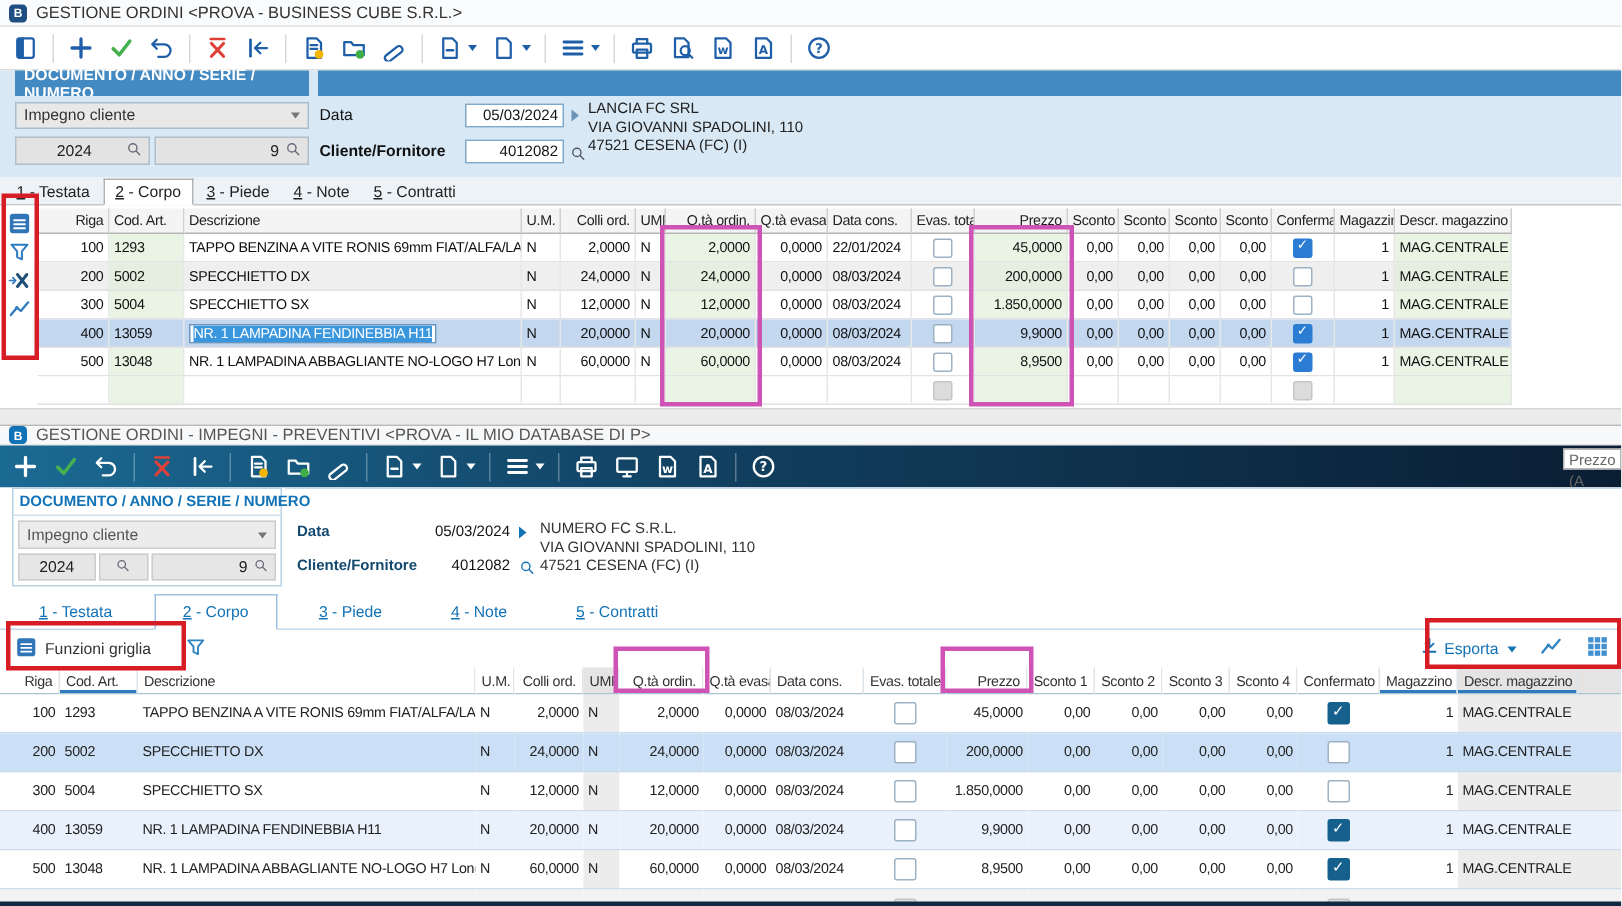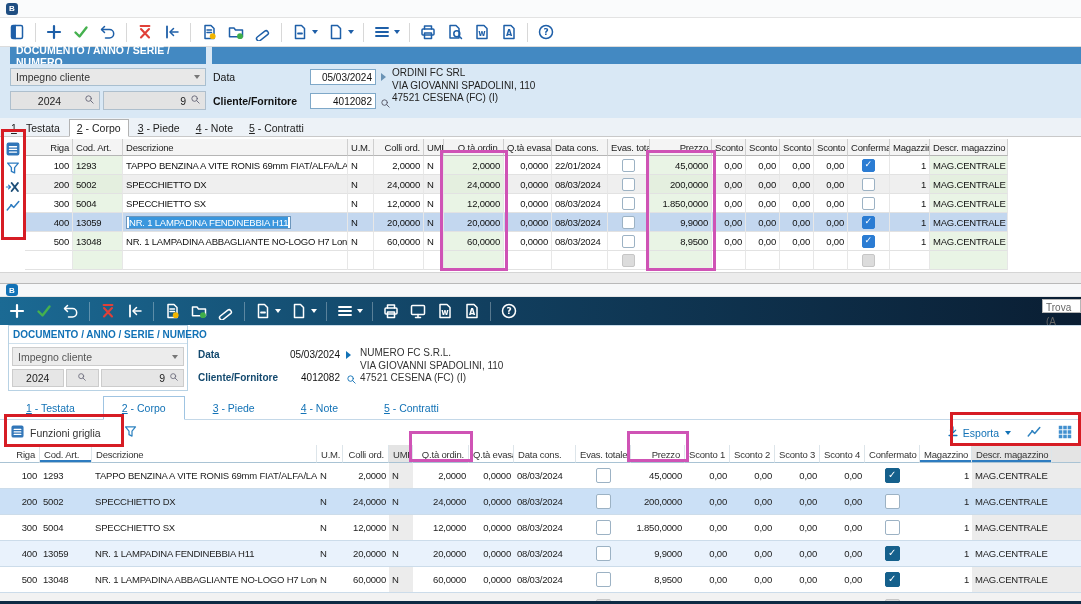--- a/index.html
+++ b/index.html
@@ -97,20 +97,21 @@
   .ann-red{border:3px solid #d61c24;background:transparent;pointer-events:none;z-index:50;}
   .ann-pink{border:3px solid #cf53b5;background:transparent;pointer-events:none;z-index:50;}
 </style>
 </head>
 <body>
 
 <div class="stage">
 
   <div class="abs titlebar tb-top" style="left:0;top:0;width:1081px;height:18px;">
     <span class="applogo">B</span>
+    <span class="nowrap">GESTIONE ORDINI &lt;PROVA - BUSINESS CUBE S.R.L.&gt;</span>
   </div>
 
   <div class="abs toolbar tb-classic" style="left:0;top:18px;width:1081px;height:29px;">
       <span class="tbi">
         <svg width="18" height="18" viewBox="0 0 18 18" fill="none" stroke="currentColor" stroke-width="1.5" stroke-linecap="round" stroke-linejoin="round">
           <rect x="3.5" y="2.5" width="11" height="13" rx="1.5"></rect>
           <path d="M7.2 2.5 V15.5"></path>
           <rect x="3.8" y="2.8" width="3.2" height="12.4" fill="currentColor" stroke="none"></rect>
         </svg>
       </span>
@@ -257,21 +258,21 @@
     <span class="abs lbl b" style="left:213px;top:31px;">Cliente/Fornitore</span>
     <div class="abs wfield" style="left:310px;top:29px;width:66px;height:16px;">
       <span>4012082</span>
     </div>
     <span class="abs" style="left:380px;top:31px;color:#556;"><svg width="11" height="11" viewBox="0 0 18 18" fill="none" stroke="currentColor" stroke-width="1.5" stroke-linecap="round" stroke-linejoin="round">
           <circle cx="7.5" cy="7.5" r="4.5"></circle>
           <path d="M11 11 L15 15"></path>
         </svg></span>
 
     <div class="abs addr" style="left:392px;top:3px;">
-      <div>ORDINI FC SRL</div>
+      <div>LANCIA FC SRL</div>
       <div>VIA GIOVANNI SPADOLINI, 110</div>
       <div>47521 CESENA (FC)  (I)</div>
     </div>
   </div>
 
   <div class="abs tabs tabs-classic" style="left:0;top:118px;width:1081px;height:19px;">
       <div class="tab"><u>1</u> - Testata</div>
       <div class="tab active"><u>2</u> - Corpo</div>
       <div class="tab"><u>3</u> - Piede</div>
       <div class="tab"><u>4</u> - Note</div>
@@ -470,20 +471,21 @@
         </div>
         <div class="g-cell" style="width: 40px; justify-content: flex-end;"></div>
         <div class="g-cell colgreen" style="width: 78px;"></div>
       </div>
     </div>
 
   <div class="abs" style="left:0;top:272px;width:1081px;height:11px;background:#ececec;border-top:1px solid #d5d5d5;"></div>
 
   <div class="abs titlebar tb-bot" style="left:0;top:283px;width:1081px;height:14px;">
     <span class="applogo flat">B</span>
+    <span class="nowrap">GESTIONE ORDINI - IMPEGNI - PREVENTIVI &lt;PROVA - IL MIO DATABASE DI P&gt;</span>
     <span class="winbtn" style="right:44px;top:285px;position:absolute;">—</span>
     <span class="winbtn" style="right:16px;top:285px;position:absolute;">□</span>
   </div>
 
   <div class="abs toolbar tb-flat" style="left:0;top:297px;width:1081px;height:28px;">
       <span class="tbi">
         <svg width="18" height="18" viewBox="0 0 18 18" fill="none" stroke="currentColor" stroke-width="1.5" stroke-linecap="round" stroke-linejoin="round">
           <path d="M9 3 V15 M3 9 H15" stroke-width="2.2"></path>
         </svg>
       </span>
@@ -580,21 +582,21 @@
       </span>
       <span class="sep"></span>
       <span class="tbi">
         <svg width="18" height="18" viewBox="0 0 18 18" fill="none" stroke="currentColor" stroke-width="1.5" stroke-linecap="round" stroke-linejoin="round">
           <circle cx="9" cy="9" r="6.5"></circle>
           <text x="9" y="12.2" font-size="9" text-anchor="middle" fill="currentColor" stroke="none" font-weight="bold" font-family="DejaVu Sans,sans-serif">?</text>
         </svg>
       </span>
     </div>
   <div class="abs findbox" style="left:1042px;top:299px;width:39px;">
-    <span>Trova (A</span>
+    <span>Prezzo (A</span>
   </div>
 
   <div class="abs" style="left:0;top:325px;width:1081px;height:68px;background:#fff;">
     <div class="abs" style="left:8px;top:0px;width:180px;height:66px;border:1px solid #b8d2e4;">
       <div style="padding:3px 4px;font-size:10px;font-weight:bold;color:#1272b6;border-bottom:1px solid #cfe0ec;white-space:nowrap;">DOCUMENTO / ANNO / SERIE / NUMERO</div>
       <div class="combo" style="margin:3px;height:17px;background:#ececec;border-color:#ccc;color:#555;">
         <span>Impegno cliente</span>
           <span class="dd"></span>
       </div>
       <div style="display:flex;gap:2px;margin:0 3px;">

